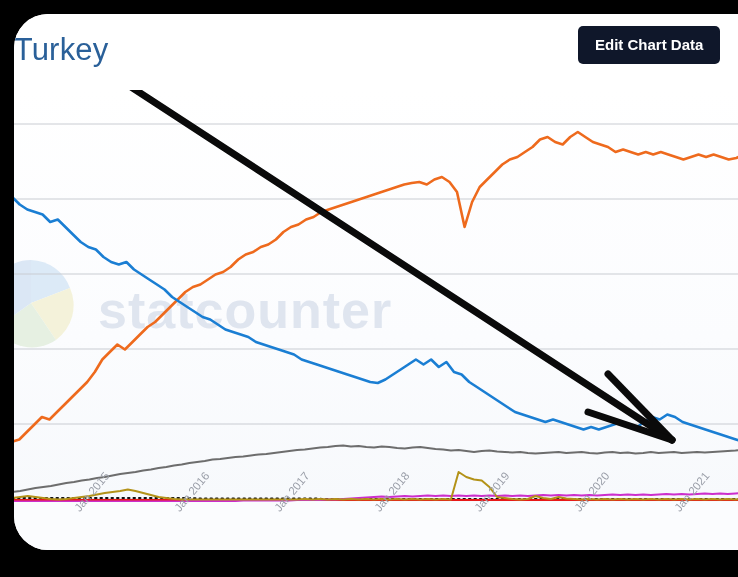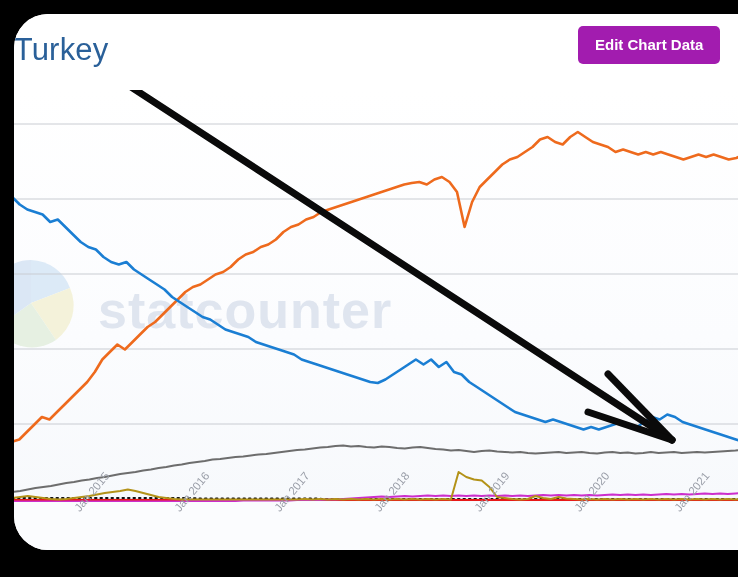--- a/index.html
+++ b/index.html
@@ -25,21 +25,21 @@
   #chart-title{
     position:absolute;left:-26px;top:18px;
     font-size:31px;
     color:#2a6099;
     font-weight:400;
     letter-spacing:.2px;
     white-space:nowrap;
   }
   #edit-chart-data-button{
     position:absolute;left:564px;top:12px;
-    background:#a21caf;
+    background:#0f172a;
     color:#ffffff;
     font-size:15px;
     font-weight:bold;
     padding:11px 17px 12px 17px;
     border:none;
     border-radius:5px;
     cursor:pointer;
     white-space:nowrap;
     font-family:"Liberation Sans",sans-serif;
     line-height:1;

